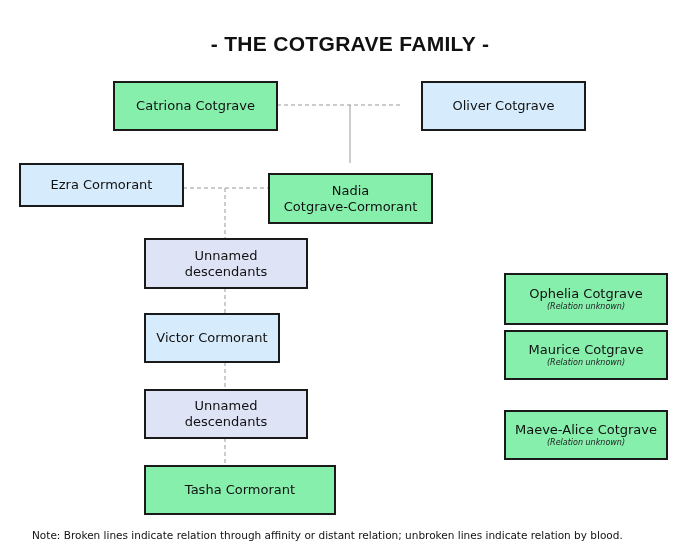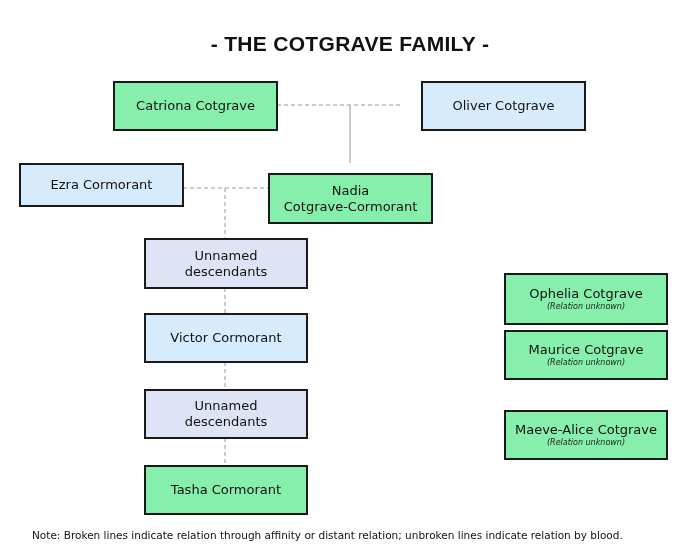--- a/index.html
+++ b/index.html
@@ -43,28 +43,28 @@
   <span class="name">Ezra Cormorant</span>
 </div>
 <div class="box pink" style="left:268px;top:173px;width:165px;height:51px;">
   <span class="name">Nadia
 Cotgrave-Cormorant</span>
 </div>
 <div class="box lav" style="left:144px;top:238px;width:164px;height:51px;">
   <span class="name">Unnamed
 descendants</span>
 </div>
-<div class="box blue" style="left:144px;top:313px;width:164px;height:50px;">
+<div class="box blue" style="left:144px;top:313px;width:136px;height:50px;">
   <span class="name">Victor Cormorant</span>
 </div>
 <div class="box lav" style="left:144px;top:389px;width:164px;height:50px;">
   <span class="name">Unnamed
 descendants</span>
 </div>
-<div class="box pink" style="left:144px;top:465px;width:164px;height:50px;">
+<div class="box pink" style="left:144px;top:465px;width:192px;height:50px;">
   <span class="name">Tasha Cormorant</span>
 </div>
 
 <div class="box pink" style="left:504px;top:255px;width:164px;height:52px;margin-top:18px;">
   <span class="name">Ophelia Cotgrave</span>
   <span class="sub">(Relation unknown)</span>
 </div>
 <div class="box pink" style="left:504px;top:330px;width:164px;height:50px;text-align:center;">
   <span class="name">Maurice Cotgrave</span>
   <span class="sub">(Relation unknown)</span>

